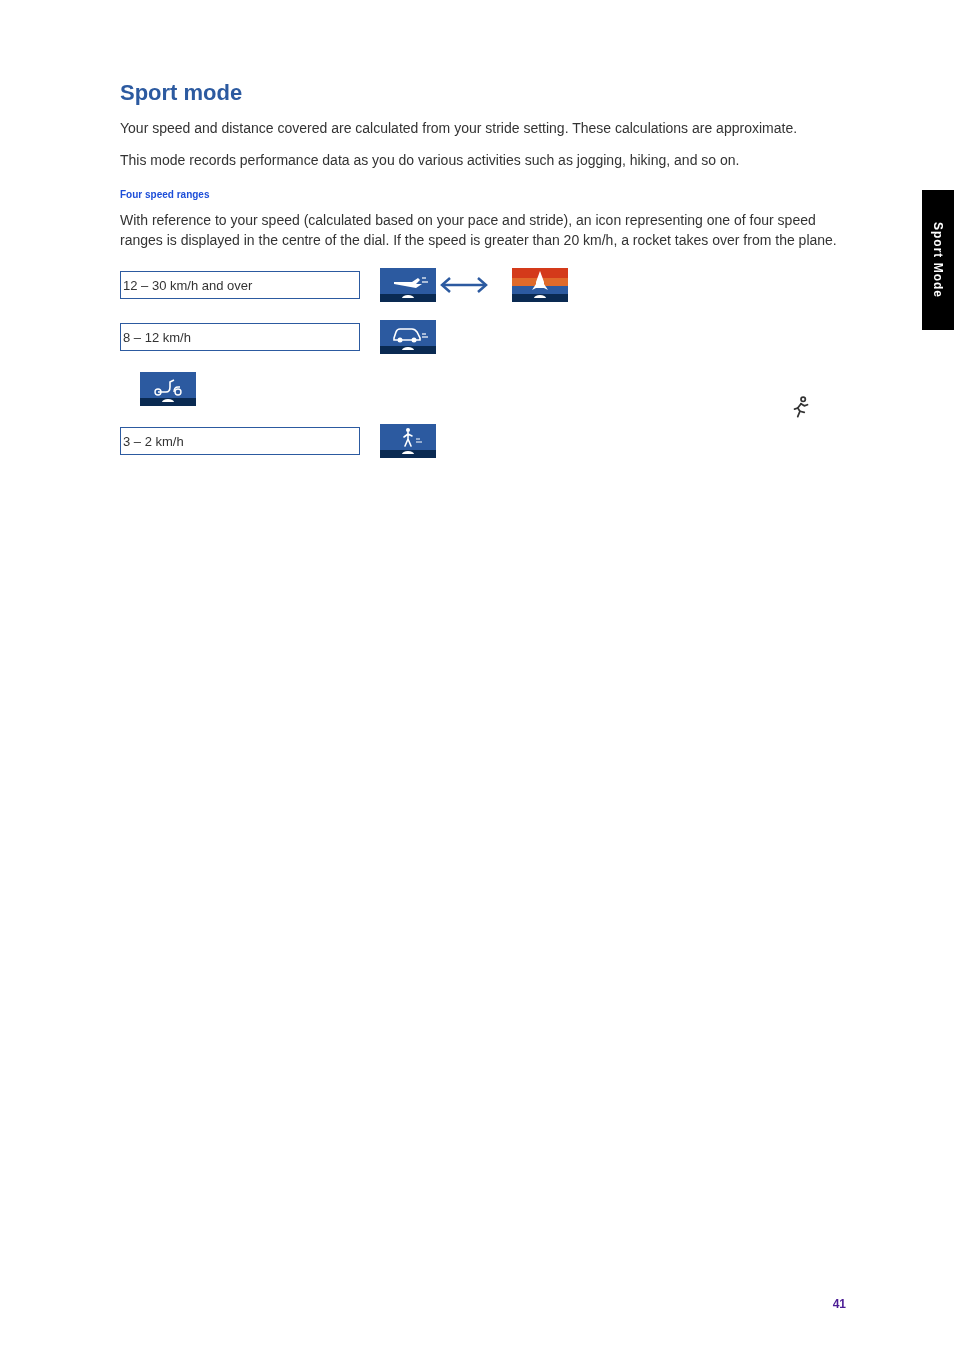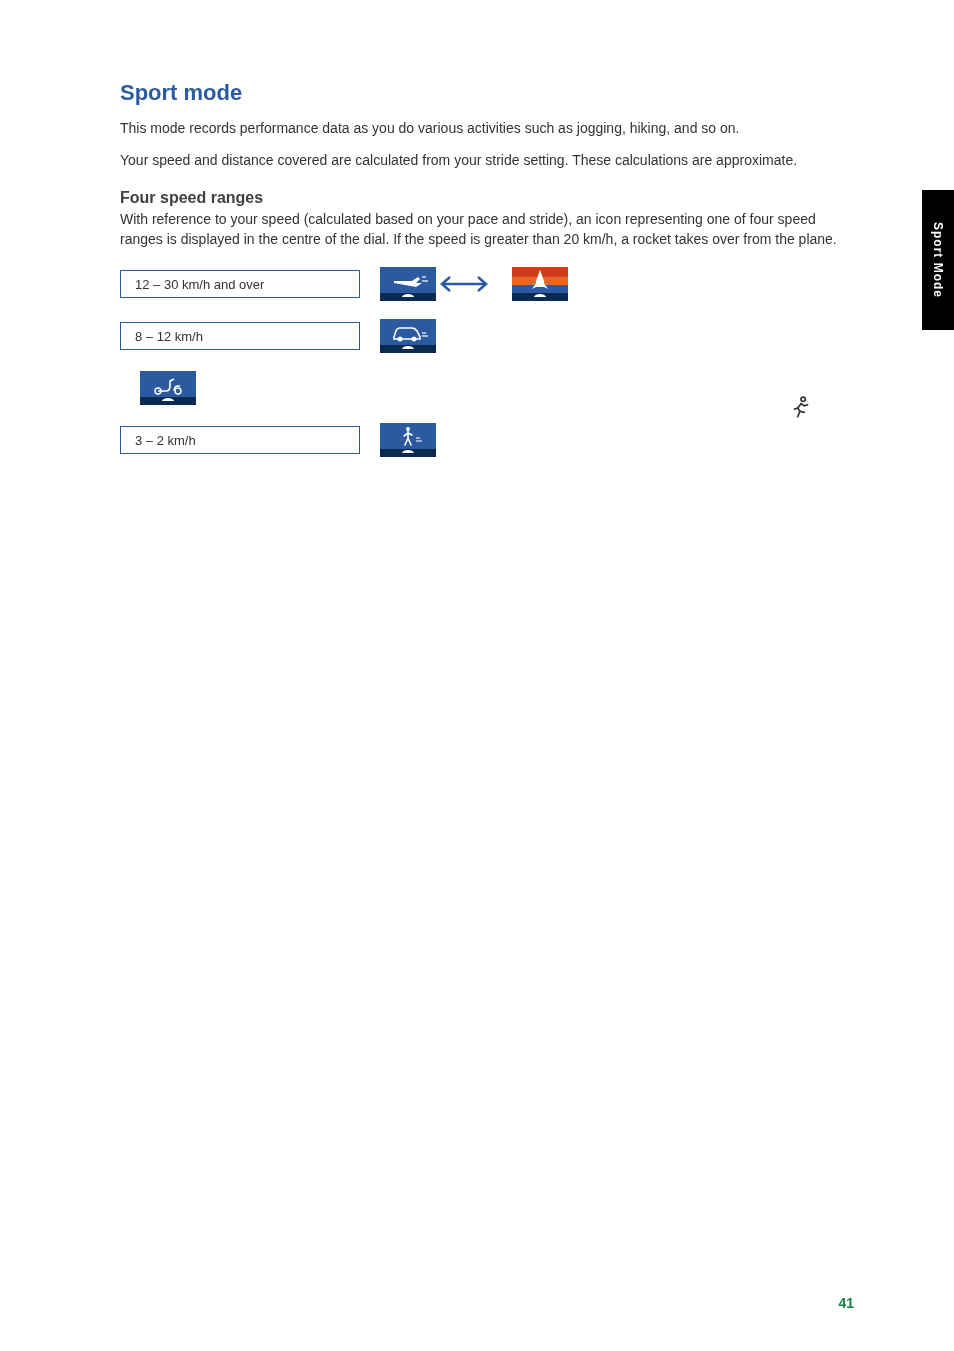--- a/index.html
+++ b/index.html
@@ -26,42 +26,42 @@
   margin: 0 0 12px 0;
 }
 p.body {
   font-size: 14px;
   line-height: 1.45;
   margin: 0 0 18px 0;
   color: #333;
 }
 p.body + p.body { margin-top: -6px; }
 h3.subheading {
-  font-size: 16px;
-  font-weight: bold;
-  color: #404040;
-  margin: 18px 0 2px 0;
+  font-size: 10px;
+  font-weight: bold;
+  color: #1d4ed8;
+  margin: 18px 0 10px 0;
 }
 .four-rows {
   margin-top: 10px;
 }
 .row {
   display: flex;
   align-items: center;
   margin-bottom: 18px;
   height: 34px;
 }
 .box {
   border: 1.5px solid #2c5aa0;
   width: 240px;
   height: 28px;
   box-sizing: border-box;
   display: flex;
   align-items: center;
-  padding-left: 14px;
+  padding-left: 2px;
   font-size: 13px;
   color: #333;
 }
 .icon-badge {
   width: 56px;
   height: 34px;
   margin-left: 20px;
   display: inline-block;
   vertical-align: middle;
 }
@@ -90,39 +90,39 @@
   justify-content: center;
   letter-spacing: 1px;
 }
 .margin-icon {
   position: absolute;
   right: 140px;
   top: 395px;
 }
 .page-number {
   position: absolute;
-  right: 100px;
+  right: 108px;
   bottom: 40px;
-  font-size: 14px;
-  color: #15803d;
+  font-size: 12px;
+  color: #4c1d95;
   font-weight: bold;
 }
 svg { display: block; }
 </style>
 </head>
 <body>
 
 <div class="page">
 
   <div class="side-tab">Sport Mode</div>
 
   <h2 class="section-heading">Sport mode</h2>
 
+  <p class="body">Your speed and distance covered are calculated from your stride setting. These calculations are approximate.</p>
   <p class="body">This mode records performance data as you do various activities such as jogging, hiking, and so on.</p>
-  <p class="body">Your speed and distance covered are calculated from your stride setting. These calculations are approximate.</p>
 
   <span class="margin-icon">
     <svg width="26" height="26" viewBox="0 0 24 24" fill="none" stroke="#333" stroke-width="1.6" stroke-linecap="round" stroke-linejoin="round">
       <circle cx="14" cy="4" r="2"></circle>
       <path d="M12 8l-3 4 2 3-2 5"></path>
       <path d="M12 8l3 2 3-1"></path>
       <path d="M9 12l-3 1"></path>
       <path d="M11 15l4 1"></path>
     </svg>
   </span>

